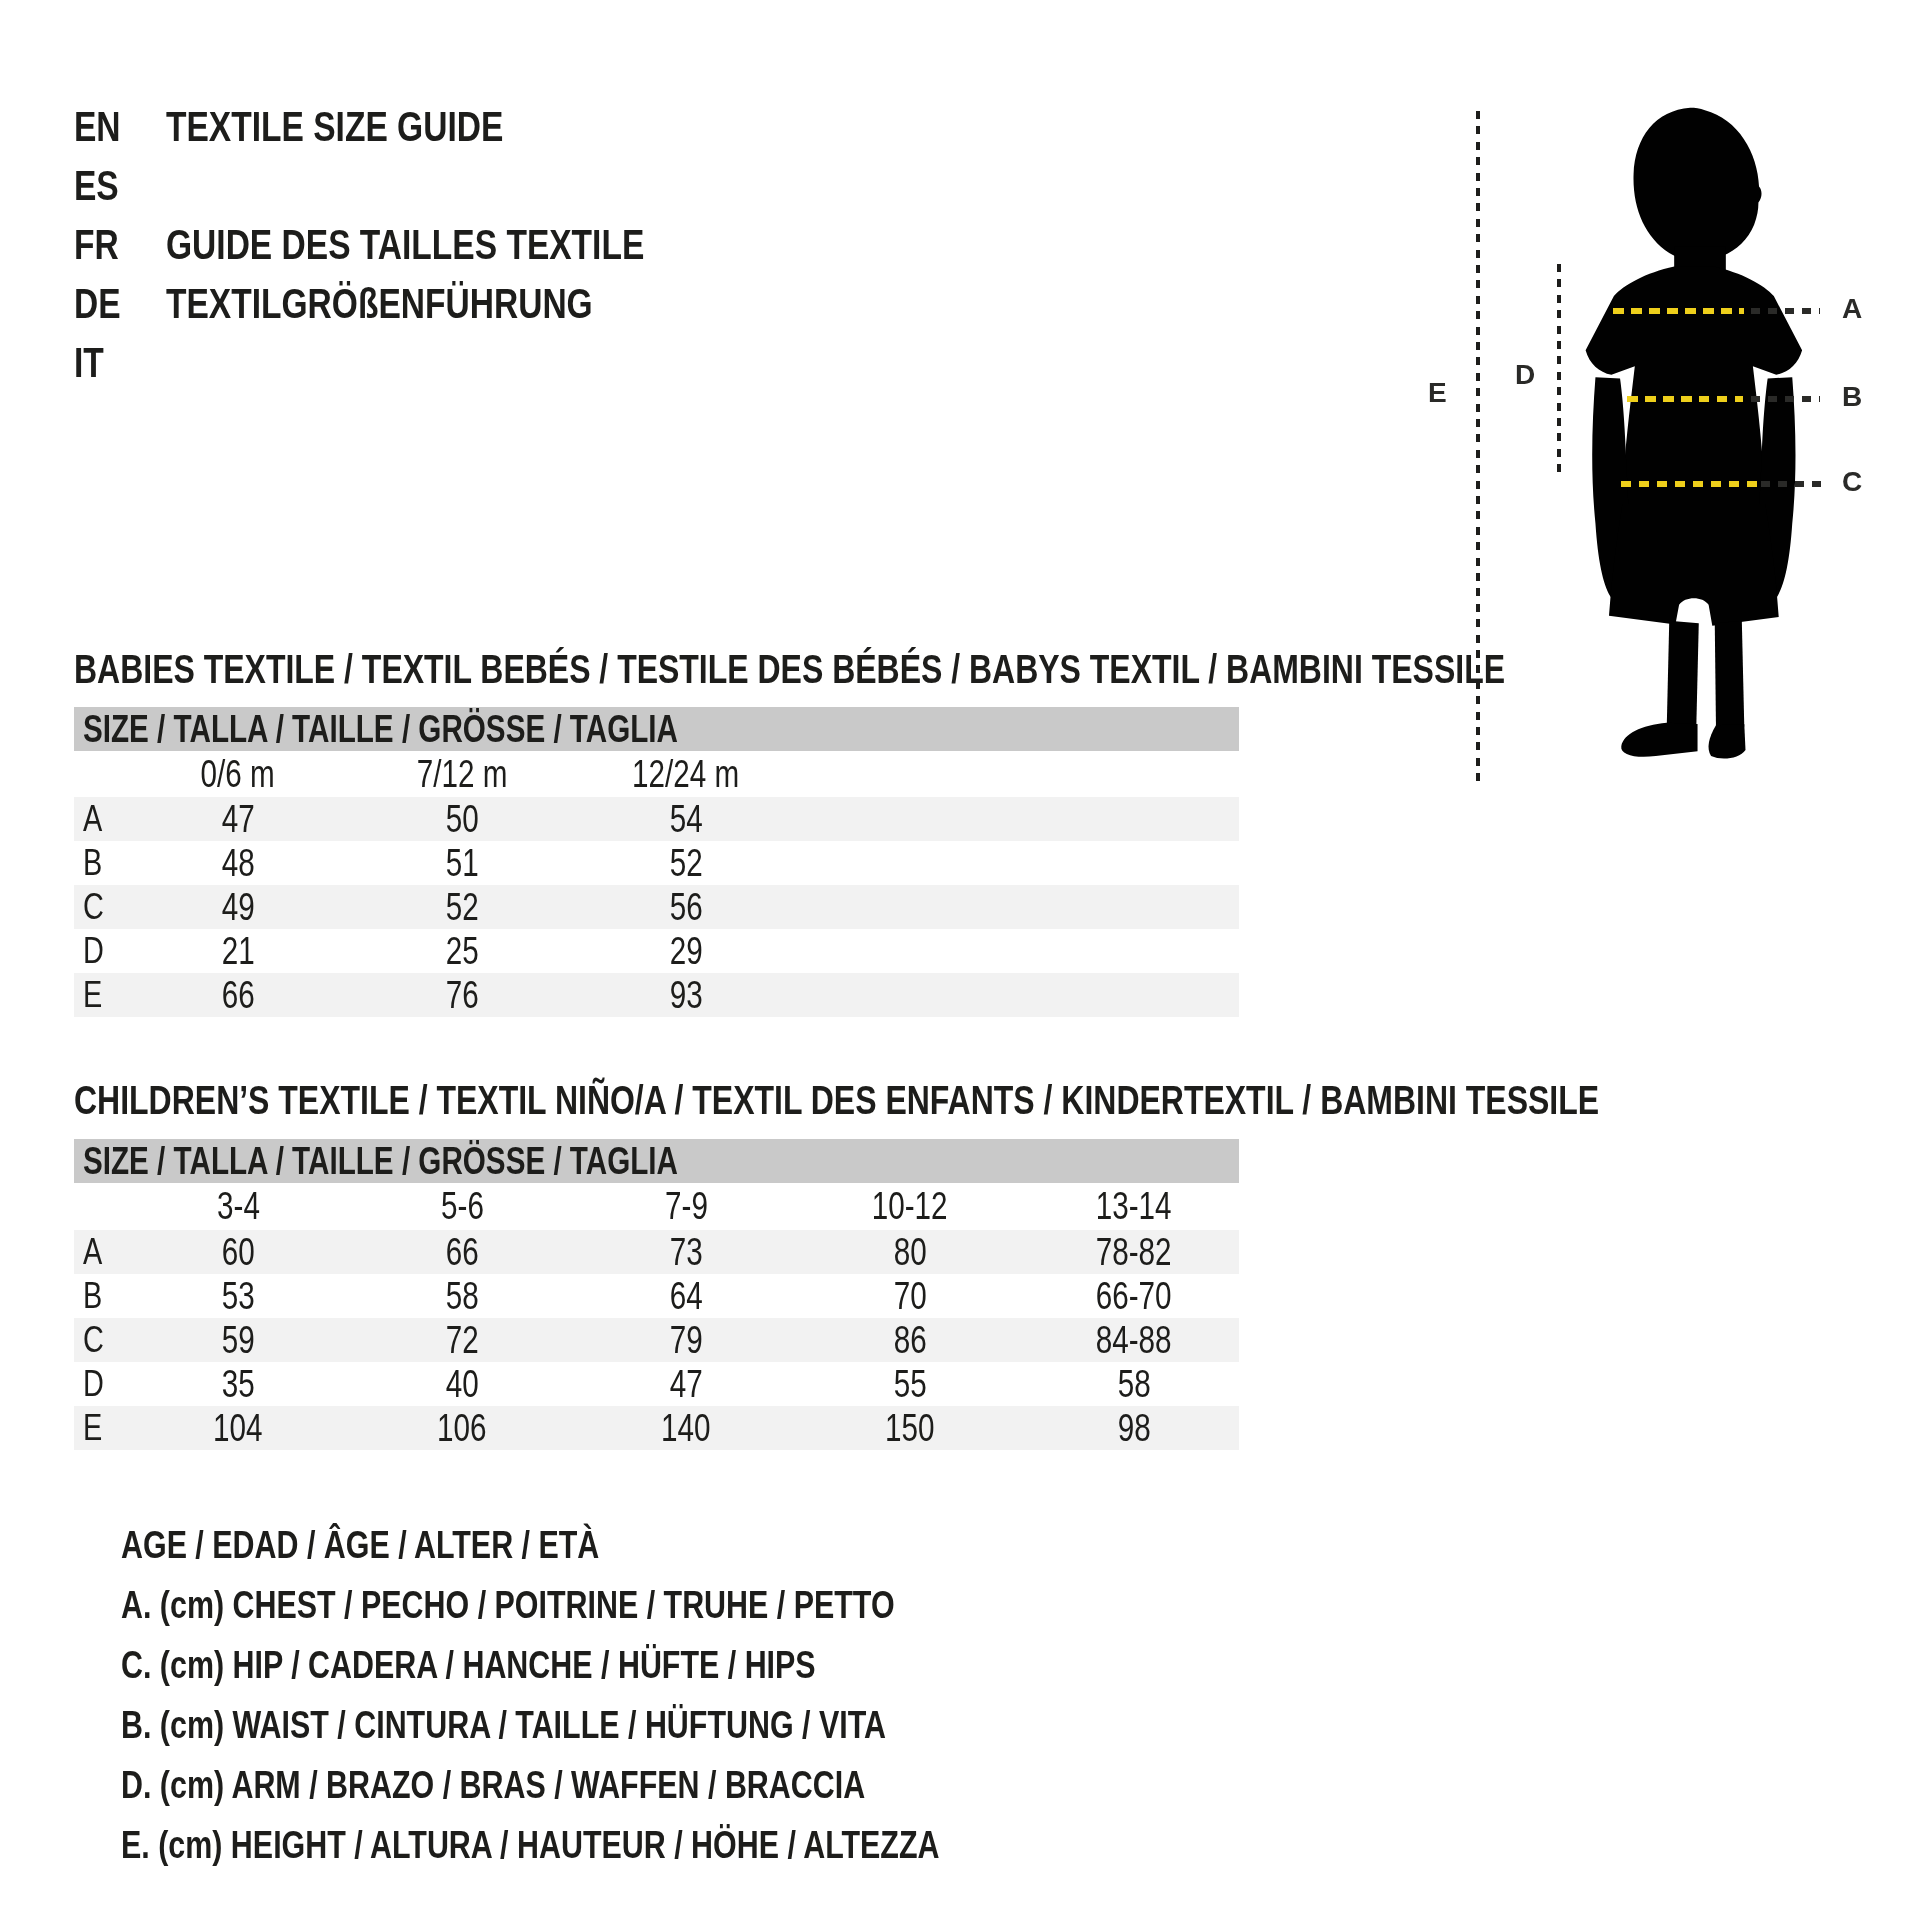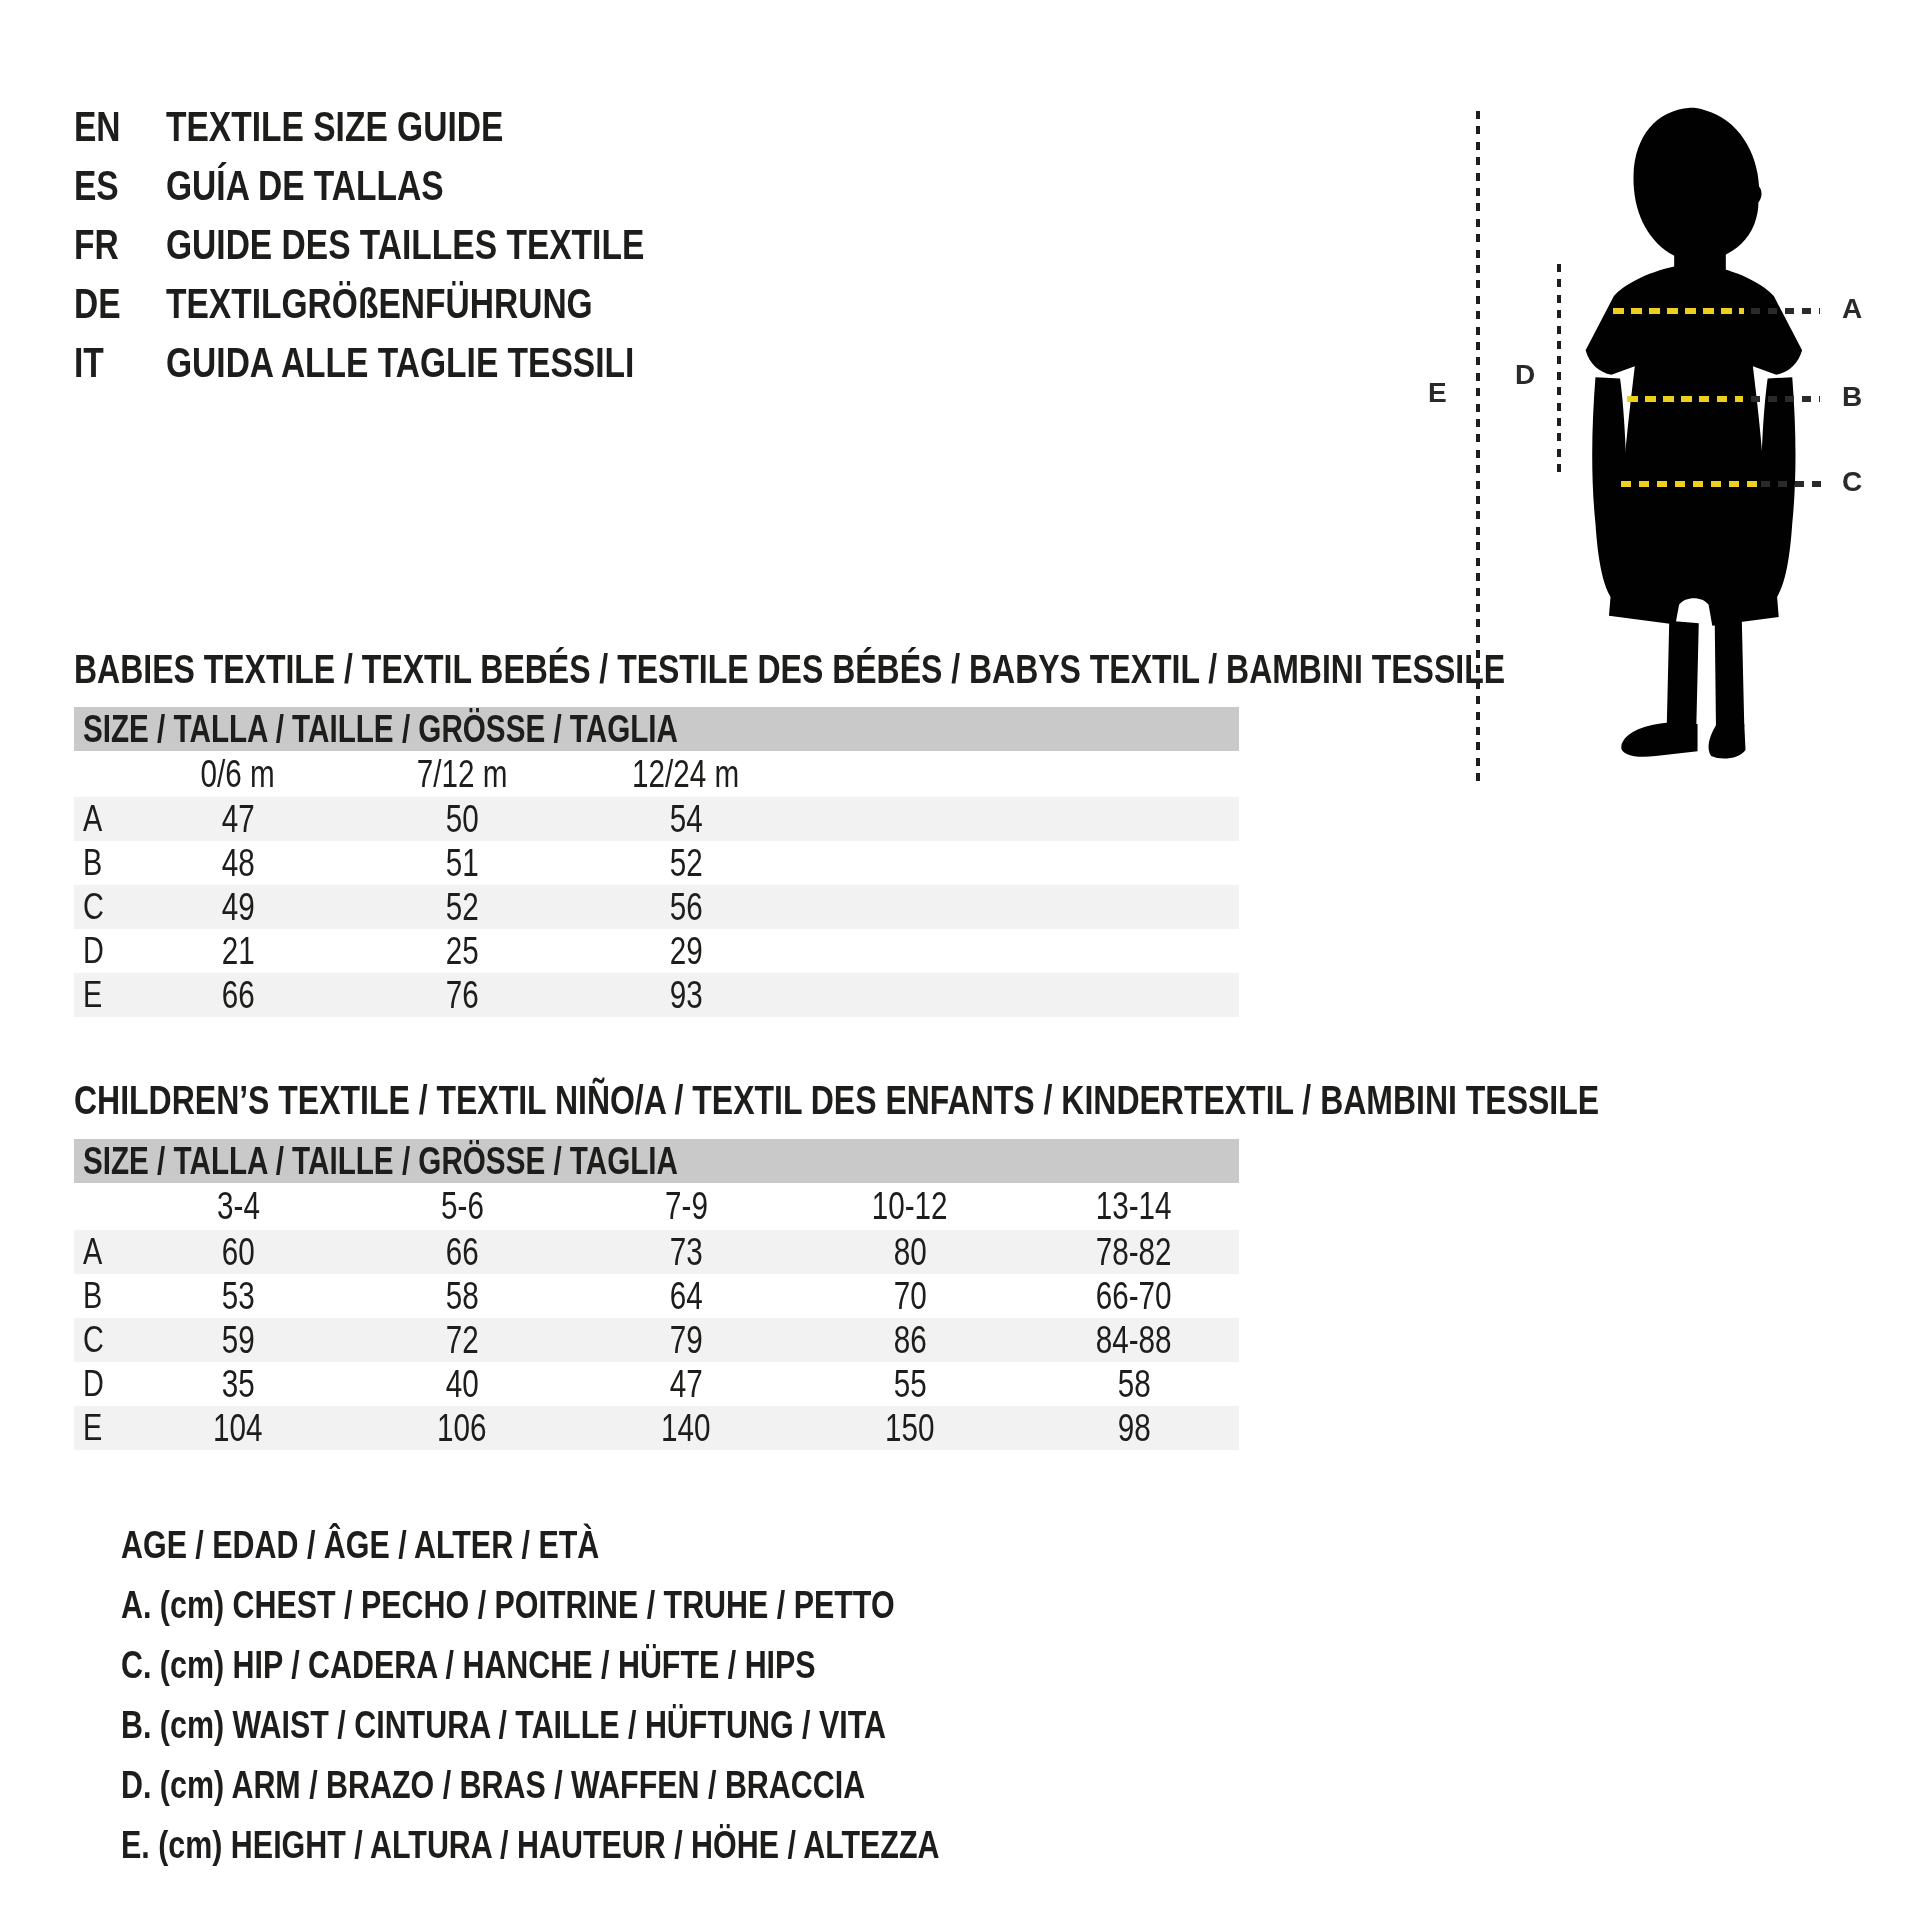--- a/index.html
+++ b/index.html
@@ -52,33 +52,31 @@
 
 <div id="canvas">
 
   <div class="abs lang-block">
     <div class="lang-row">
       <div class="lang-code"><span class="cond">EN</span></div>
       <div><span class="cond">TEXTILE SIZE GUIDE</span></div>
     </div>
     <div class="lang-row">
       <div class="lang-code"><span class="cond">ES</span></div>
-      <div><span class="cond">GUÍA DE TALLAS</span></div>
     </div>
     <div class="lang-row">
       <div class="lang-code"><span class="cond">FR</span></div>
       <div><span class="cond">GUIDE DES TAILLES TEXTILE</span></div>
     </div>
     <div class="lang-row">
       <div class="lang-code"><span class="cond">DE</span></div>
       <div><span class="cond">TEXTILGRÖßENFÜHRUNG</span></div>
     </div>
     <div class="lang-row">
       <div class="lang-code"><span class="cond">IT</span></div>
-      <div><span class="cond">GUIDA ALLE TAGLIE TESSILI</span></div>
     </div>
   </div>
 
   <div class="abs vdots" style="left:1476px;top:111px;height:672px;"></div>
   <div class="abs vdots" style="left:1557px;top:264px;height:213px;"></div>
   <div class="abs fig-label" style="left:1428px;top:377px;">E</div>
   <div class="abs fig-label" style="left:1515px;top:359px;">D</div>
 
   <svg class="abs" style="left:1577px;top:105px;" width="246" height="665" viewBox="0 0 400 1080" aria-hidden="true">
     <g fill="#010101">

